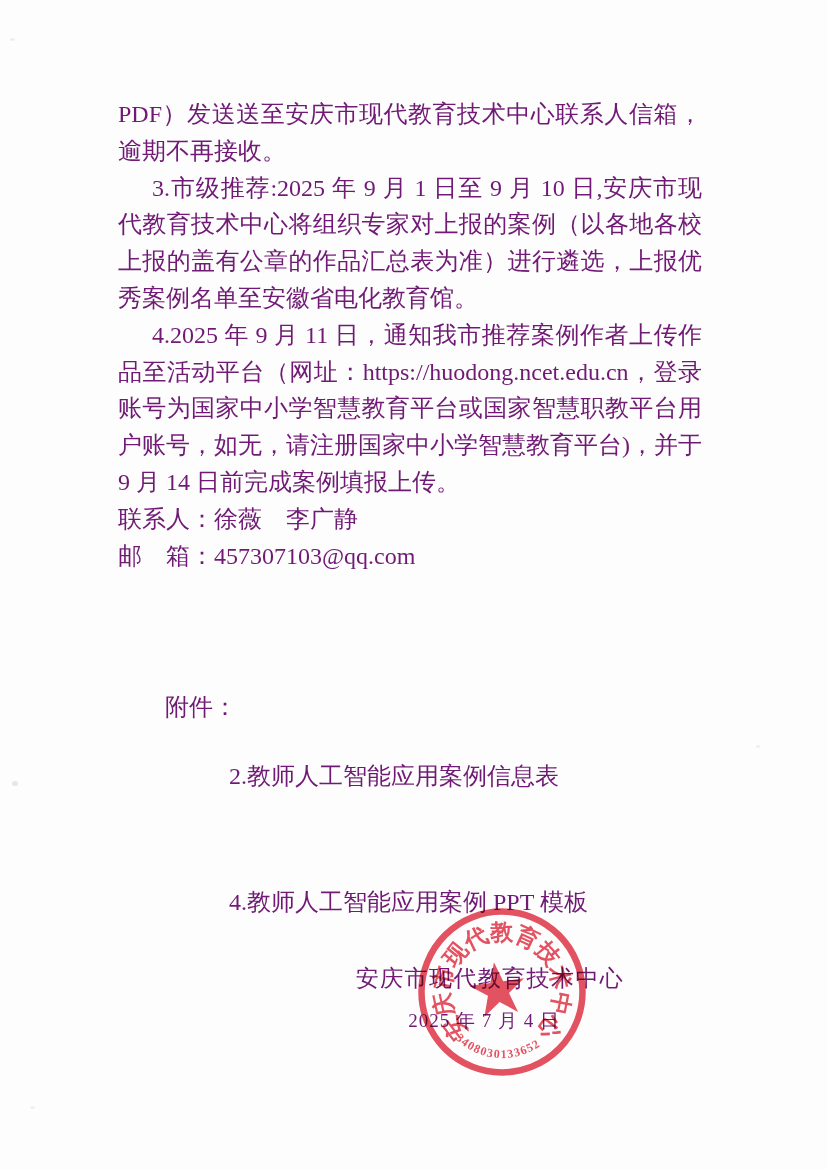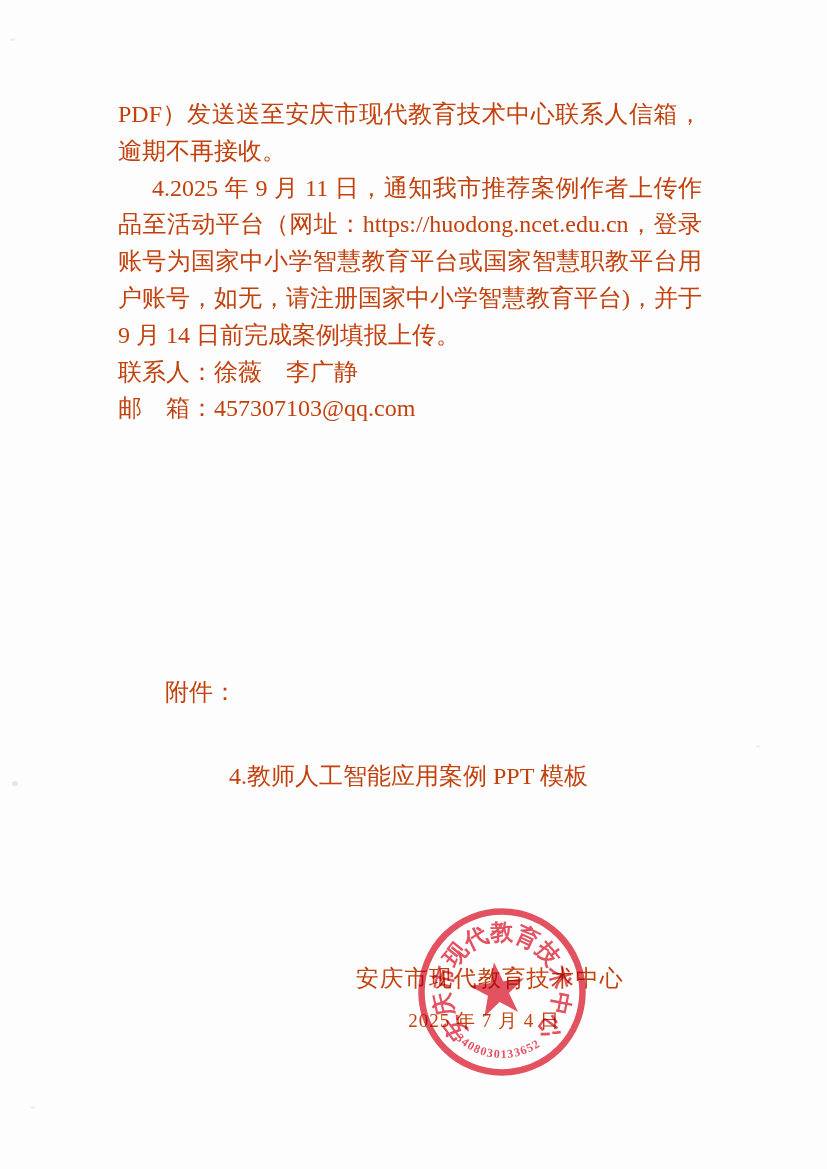--- a/index.html
+++ b/index.html
@@ -3,40 +3,40 @@
 <meta charset="utf-8">
 <style>
   html,body{margin:0;padding:0;background:#e9e9e9;}
   .page{
     position:relative;
     width:827px;height:1169px;
     margin:0 auto;
     background:#fdfdfd;
     overflow:hidden;
     font-family:"Liberation Serif","DejaVu Serif",serif;
-    color:#c2410c;
+    color:#701a75;
   }
   .body-block{
     position:absolute;
     left:118px;top:96px;width:584px;
     font-size:24px;line-height:36.8px;
     text-align:justify;
     word-break:break-all;
   }
   .body-block p{margin:0;}
   .para-indent{text-indent:34px;}
   .contact-row{margin-left:47px;white-space:pre;}
   .attach-block{
     position:absolute;
     left:165px;top:671px;
     font-size:24px;line-height:42px;
     display:flex;align-items:flex-start;
     white-space:pre;
   }
-  .attach-label{width:64px;flex:none;}
+  .attach-label{width:64px;flex:none;margin-top:15px;}
   .sig-org{
     position:absolute;top:963px;left:490px;
     transform:translateX(-50%);
     font-size:23px;letter-spacing:1.4px;
     white-space:pre;
   }
   .sig-date{
     position:absolute;top:1008px;left:484px;
     transform:translateX(-50%);
     font-size:19px;letter-spacing:1px;
@@ -60,28 +60,30 @@
   .speck3{left:756px;top:745px;width:4px;height:3px;opacity:.2;}
   .speck4{left:30px;top:1106px;width:5px;height:3px;opacity:.18;}
 </style>
 </head>
 <body>
 
 <div class="page">
 
   <div class="body-block">
     <p>PDF）发送送至安庆市现代教育技术中心联系人信箱，逾期不再接收。</p>
+    <p class="para-indent">3.市级推荐:2025 年 9 月 1 日至 9 月 10 日,安庆市现代教育技术中心将组织专家对上报的案例（以各地各校上报的盖有公章的作品汇总表为准）进行遴选，上报优秀案例名单至安徽省电化教育馆。</p>
     <p class="para-indent">4.2025 年 9 月 11 日，通知我市推荐案例作者上传作品至活动平台（网址：https://huodong.ncet.edu.cn，登录账号为国家中小学智慧教育平台或国家智慧职教平台用户账号，如无，请注册国家中小学智慧教育平台)，并于 9 月 14 日前完成案例填报上传。</p>
     <p class="contact-row"><span>联系人：</span><span>徐薇　李广静</span></p>
     <p class="contact-row"><span>邮　箱：</span><span>457307103@qq.com</span></p>
   </div>
 
   <div class="attach-block">
     <div class="attach-label">附件：</div>
     <div class="attach-items">
+      <div>2.教师人工智能应用案例信息表</div>
       <div>4.教师人工智能应用案例 PPT 模板</div>
       
     </div>
   </div>
 
   <div class="sig-org">安庆市现代教育技术中心</div>
   <div class="sig-date">2025 年 7 月 4 日</div>
 
   <svg class="seal" viewBox="-85 -85 170 170" aria-hidden="true">
     <circle r="80.5" fill="none" stroke-width="6.5" stroke="#e13a4b"></circle>

